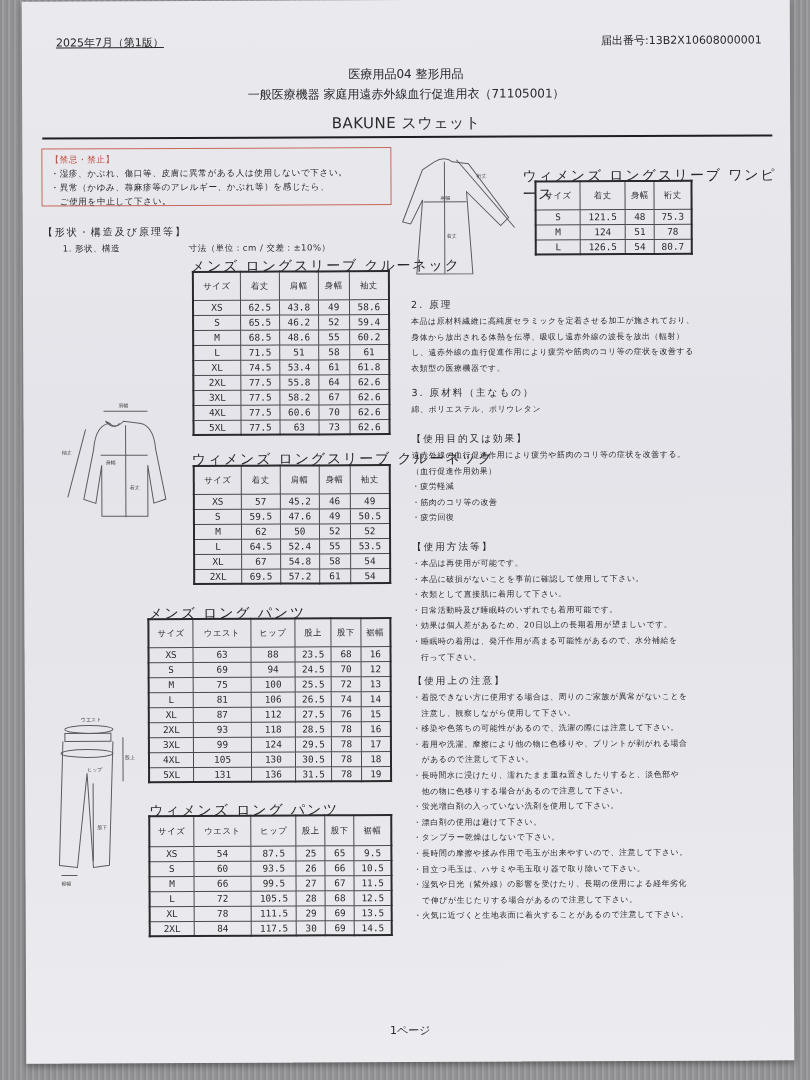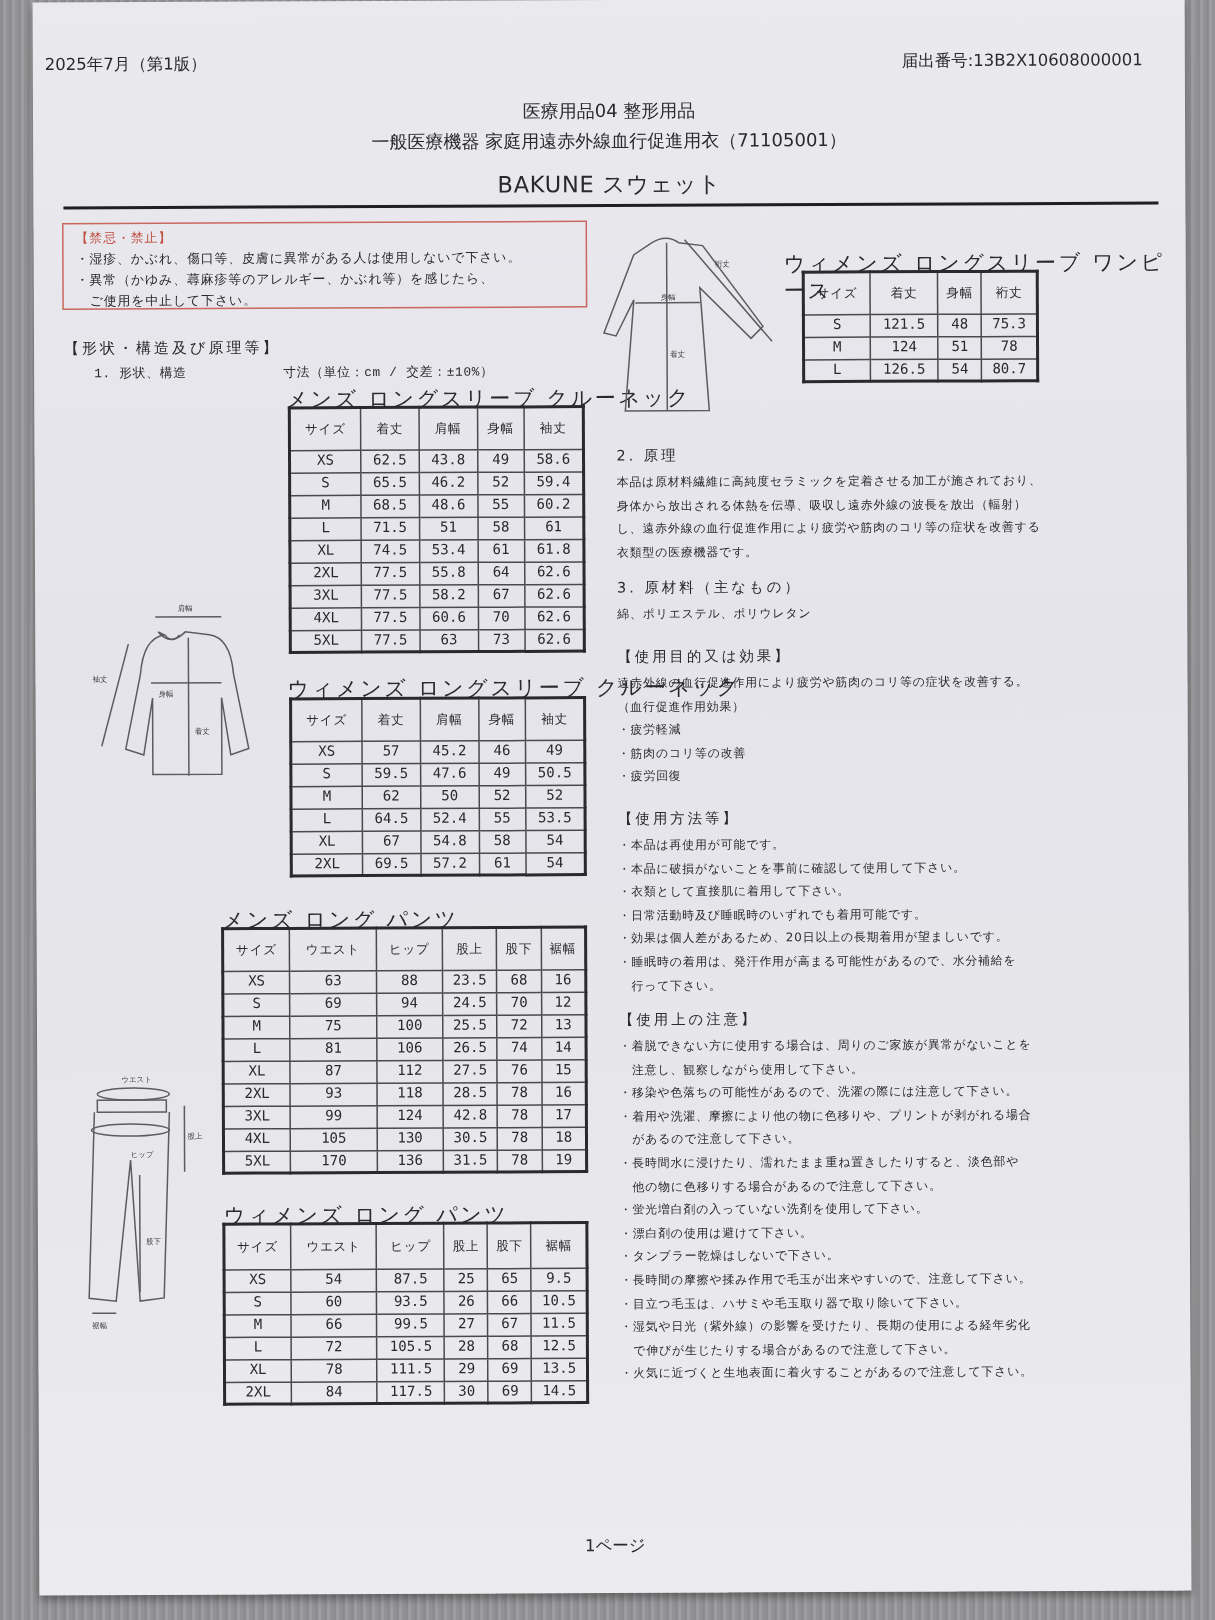--- a/index.html
+++ b/index.html
@@ -9,35 +9,35 @@
     font-family: "DejaVu Sans", sans-serif;
     color:#2a2a2c;
   }
   .paper {
     position:absolute; left:24px; top:0; width:768px; height:1062px;
     background: linear-gradient(180deg,#e9e9ee 0%,#e4e4ea 40%,#e6e6eb 70%,#ececf0 100%);
     transform: rotate(-0.25deg);
     box-shadow: 0 3px 6px rgba(0,0,0,0.35);
   }
   .abs { position:absolute; }
-  .hdr-left { left:8px; top:34px; font-size:11px; }
+  .hdr-left { left:34px; top:34px; font-size:11px;text-decoration:underline; }
   .hdr-right { right:28px; top:34px; font-size:11px;text-align:right; }
   .title1 { left:0; width:768px; text-align:center; top:66px; font-size:12px; }
   .title2 { left:0; width:768px; text-align:center; top:86px; font-size:12px; }
   .title3 { left:0; width:768px; text-align:center; top:114px; font-size:15px; letter-spacing:0.5px; }
   .rule { left:20px; top:136px; width:730px; height:0; border-top:2px solid #1f1f22; }
 
   .warn {
     left:19px; top:147px; width:350px; height:58px;
     border:1.5px solid #c9685c; padding:3px 8px; box-sizing:border-box;
     font-size:8.6px; line-height:14px; letter-spacing:0.6px;
   }
   .warn .hd { color:#c15043; }
   .sec-title { font-size:10px; letter-spacing:2px; }
-  .sub { font-size:8.5px; letter-spacing:0.5px;font-family:Liberation Mono, monospace; }
+  .sub { font-size:8.5px; letter-spacing:0.5px; }
 
   table.sz { border-collapse:collapse; border:2px solid #2a2a2c; font-size:9.6px; position:absolute; }
   table.sz th, table.sz td { border:1px solid #4a4a4e; text-align:center; padding:0; font-weight:normal; }
   table.sz th { font-size:8.4px; letter-spacing:0.5px; }
   table.sz td { font-family: "DejaVu Sans Mono", monospace; font-size:9.4px; }
   .tcap { font-size:14px; letter-spacing:1.8px; position:absolute; }
 
   .rtext { font-size:7.9px; line-height:15.6px; letter-spacing:0.6px; position:absolute; left:388px; width:340px; }
   .rtext .h { font-size:9.6px; letter-spacing:2px; line-height:18px; }
   .page-no { left:0; width:768px; text-align:center; top:1023px; font-size:11px; }
@@ -253,35 +253,35 @@
           <td>93</td>
           <td>118</td>
           <td>28.5</td>
           <td>78</td>
           <td>16</td>
         </tr>
     <tr style="height:15px;">
           <td>3XL</td>
           <td>99</td>
           <td>124</td>
-          <td>42.8</td>
+          <td>29.5</td>
           <td>78</td>
           <td>17</td>
         </tr>
     <tr style="height:15px;">
           <td>4XL</td>
           <td>105</td>
           <td>130</td>
           <td>30.5</td>
           <td>78</td>
           <td>18</td>
         </tr>
     <tr style="height:15px;">
           <td>5XL</td>
-          <td>170</td>
+          <td>131</td>
           <td>136</td>
           <td>31.5</td>
           <td>78</td>
           <td>19</td>
         </tr>
   </tbody>
     </table>
 
   <div class="tcap" style="left:124px;top:801px;">ウィメンズ ロング パンツ</div>
   <table class="sz" style="left:123px;top:814px;width:244px;">

